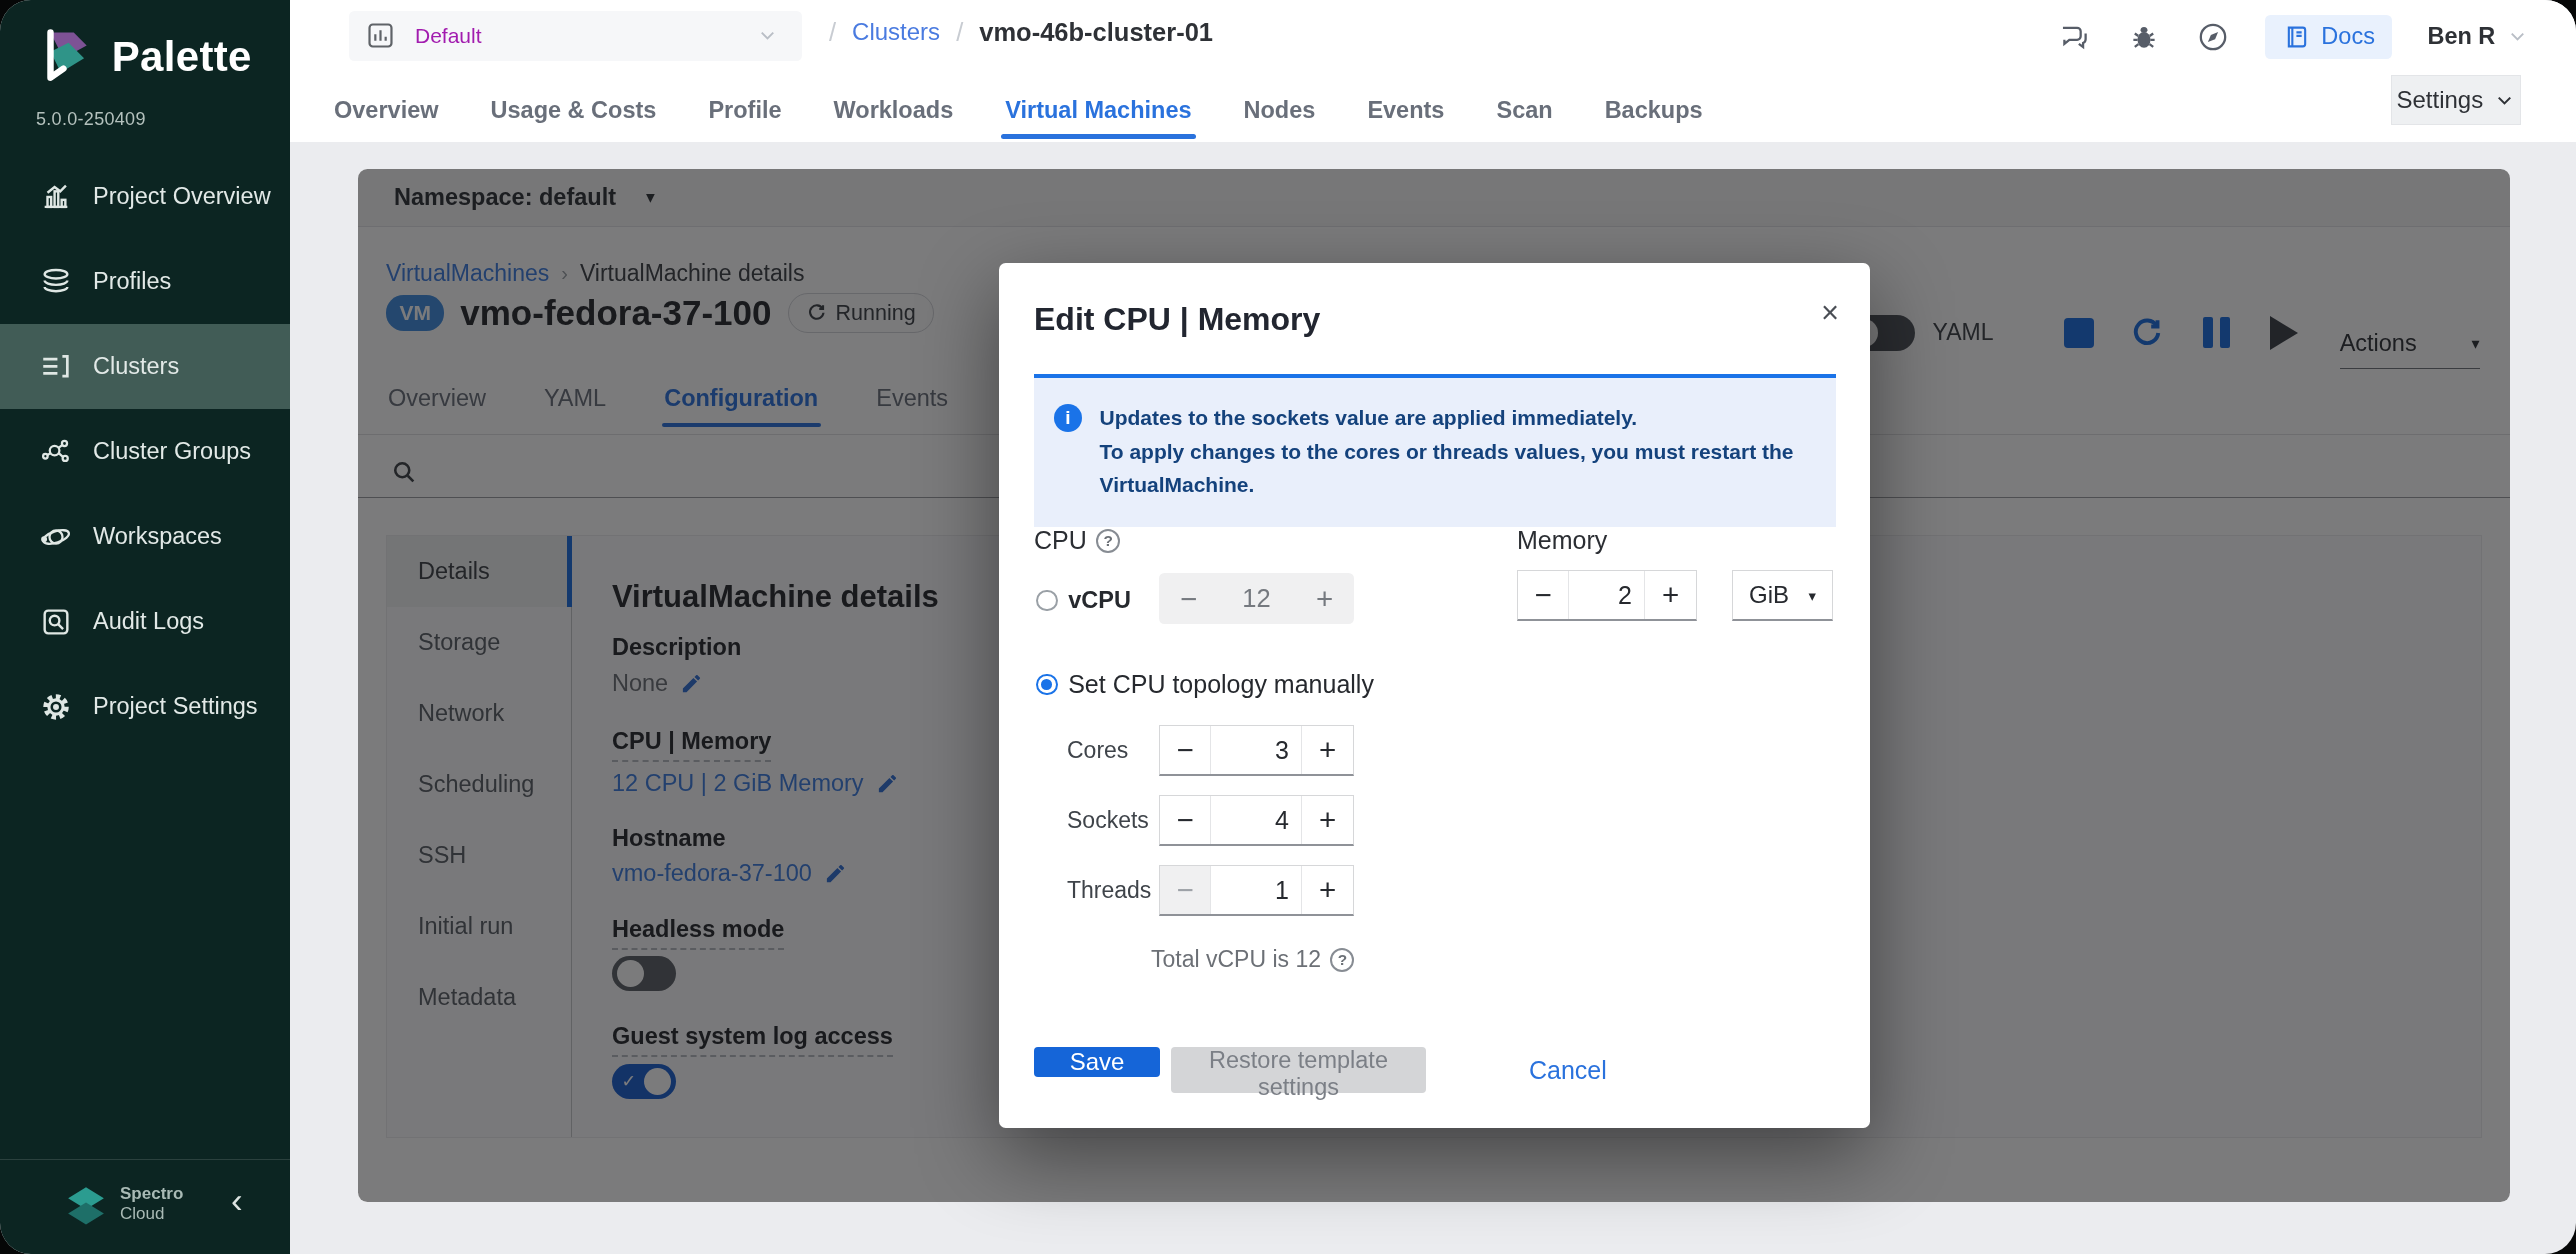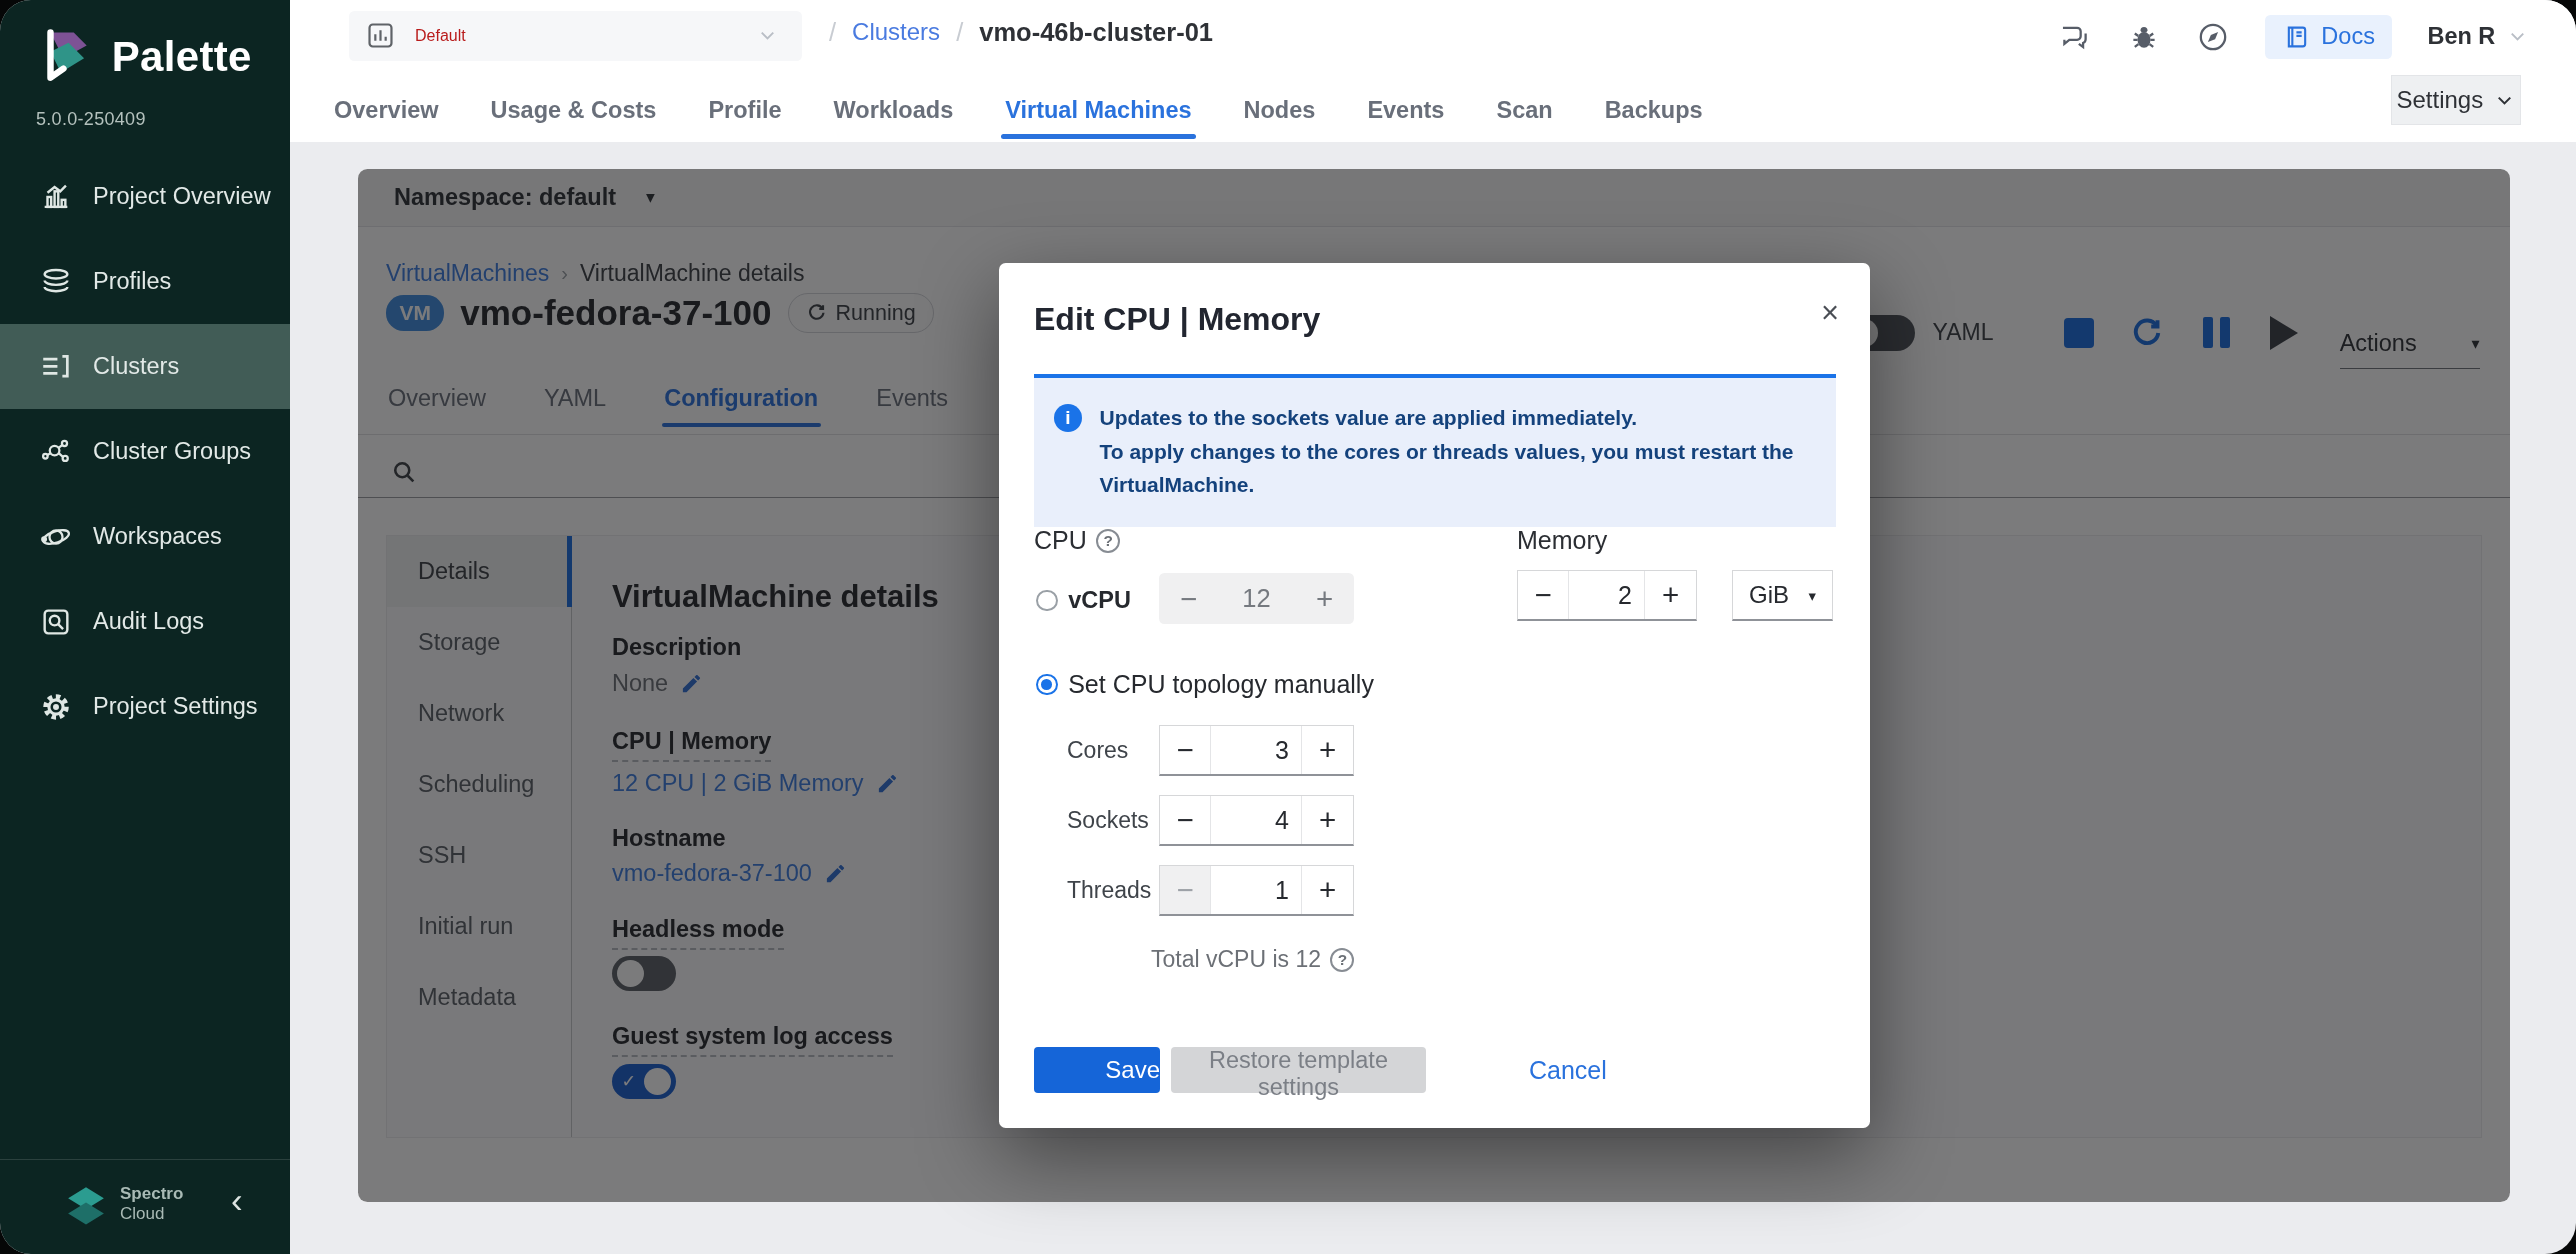--- a/index.html
+++ b/index.html
@@ -19,21 +19,21 @@
   .side-footer { position:absolute; left:0; right:0; bottom:0; height:95px; border-top:1.3px solid rgba(255,255,255,.13); }
   .foot-logo { position:absolute; left:64px; top:23px; width:44px; height:47px; }
   .foot-text { position:absolute; left:120px; top:24px; color:#a9bab5; font-size:17px; line-height:20px; }
   .foot-text .b1 { font-weight:700; }
   .collapse { position:absolute; left:231px; top:20px; color:#dde4e1; font-size:35px; font-weight:400; cursor:pointer; }
 
   
   .header { position:absolute; left:290px; top:0; right:0; height:142px; background:#ffffff; z-index:2; }
   .proj-select { position:absolute; left:59px; top:10.7px; width:453px; height:50px; background:#f6f7f9; border-radius:5.4px; display:flex; align-items:center; padding:0 23px 0 16px; cursor:pointer; }
   .proj-select .pi { width:31px; height:31px; color:#5f6368; }
-  .proj-select .pl { margin-left:19px; font-size:16px; color:#b91c1c; flex:1; }
+  .proj-select .pl { margin-left:19px; font-size:21px; color:#a21caf; flex:1; }
   .chev { width:23px; height:23px; color:#b9bec6; }
   .crumbs { position:absolute; left:539px; top:17.5px; display:flex; align-items:center; gap:16px; font-size:24px; }
   .crumbs .sep { color:#c8ccd2; font-size:25.5px; }
   .crumbs .link { color:#4a7be0; cursor:pointer; }
   .crumbs .cur { color:#2e3136; font-weight:700; font-size:25.5px; }
   .hicons { position:absolute; right:47px; top:14.8px; display:flex; align-items:center; gap:35px; }
   .hicon { width:34px; height:34px; color:#575d68; cursor:pointer; }
   .docs-pill { display:flex; align-items:center; gap:10.7px; background:#e9f1fd; border-radius:5.4px; padding:8px 17.5px; cursor:pointer; }
   .docs-pill svg { width:28px; height:28px; color:#2a72dd; }
   .docs-pill span { color:#2a72dd; font-size:23.5px; font-weight:500; }
@@ -123,21 +123,21 @@
   .seg .cell { border-right:0.7px solid #e4e5e7; }
   .seg .cell:last-child { border-right:none; }
   .seg .bcell { width:51px; font-size:29.5px; color:#26292e; cursor:pointer; }
   .seg .bcell.off { background:#f0f0f1; color:#9da1a7; }
   .seg .val { flex:1; justify-content:flex-end; padding-right:12px; font-size:25px; color:#26292e; }
   .row-lbl { position:absolute; font-size:23px; color:#3f444a; }
   .gib { position:absolute; left:733px; top:307px; width:101px; height:51px; background:#fff; border:0.7px solid #d6d7d9; border-bottom:2px solid #8f9298; display:flex; align-items:center; justify-content:space-between; padding:0 16px; cursor:pointer; }
   .gib span { font-size:24px; color:#26292e; }
   .gib .caret { font-size:14.8px; color:#26292e; }
   .m-total { position:absolute; left:152px; top:683px; font-size:23px; color:#6c7076; display:flex; align-items:center; }
-  .btn-save { position:absolute; left:35px; top:784px; width:126px; height:46px; background:#1565d8; border:none; border-radius:4px; color:#fff; font-size:24px; font-weight:500; cursor:pointer; font-family:inherit;text-align:right; }
+  .btn-save { position:absolute; left:35px; top:784px; width:126px; height:30px; background:#1565d8; border:none; border-radius:4px; color:#fff; font-size:24px; font-weight:500; cursor:pointer; font-family:inherit; }
   .btn-restore { position:absolute; left:172px; top:784px; width:255px; height:46px; background:#d4d5d7; border:none; border-radius:4px; color:#7b7f86; font-size:23.5px; cursor:default; font-family:inherit; }
   .btn-cancel { position:absolute; left:530px; top:784px; height:46px; background:none; border:none; color:#2a72dd; font-size:25px; font-weight:500; cursor:pointer; font-family:inherit; }
 </style>
 </head>
 <body>
 
 <div class="app">
 
   <aside class="sidebar">
     <div class="logo-row">

